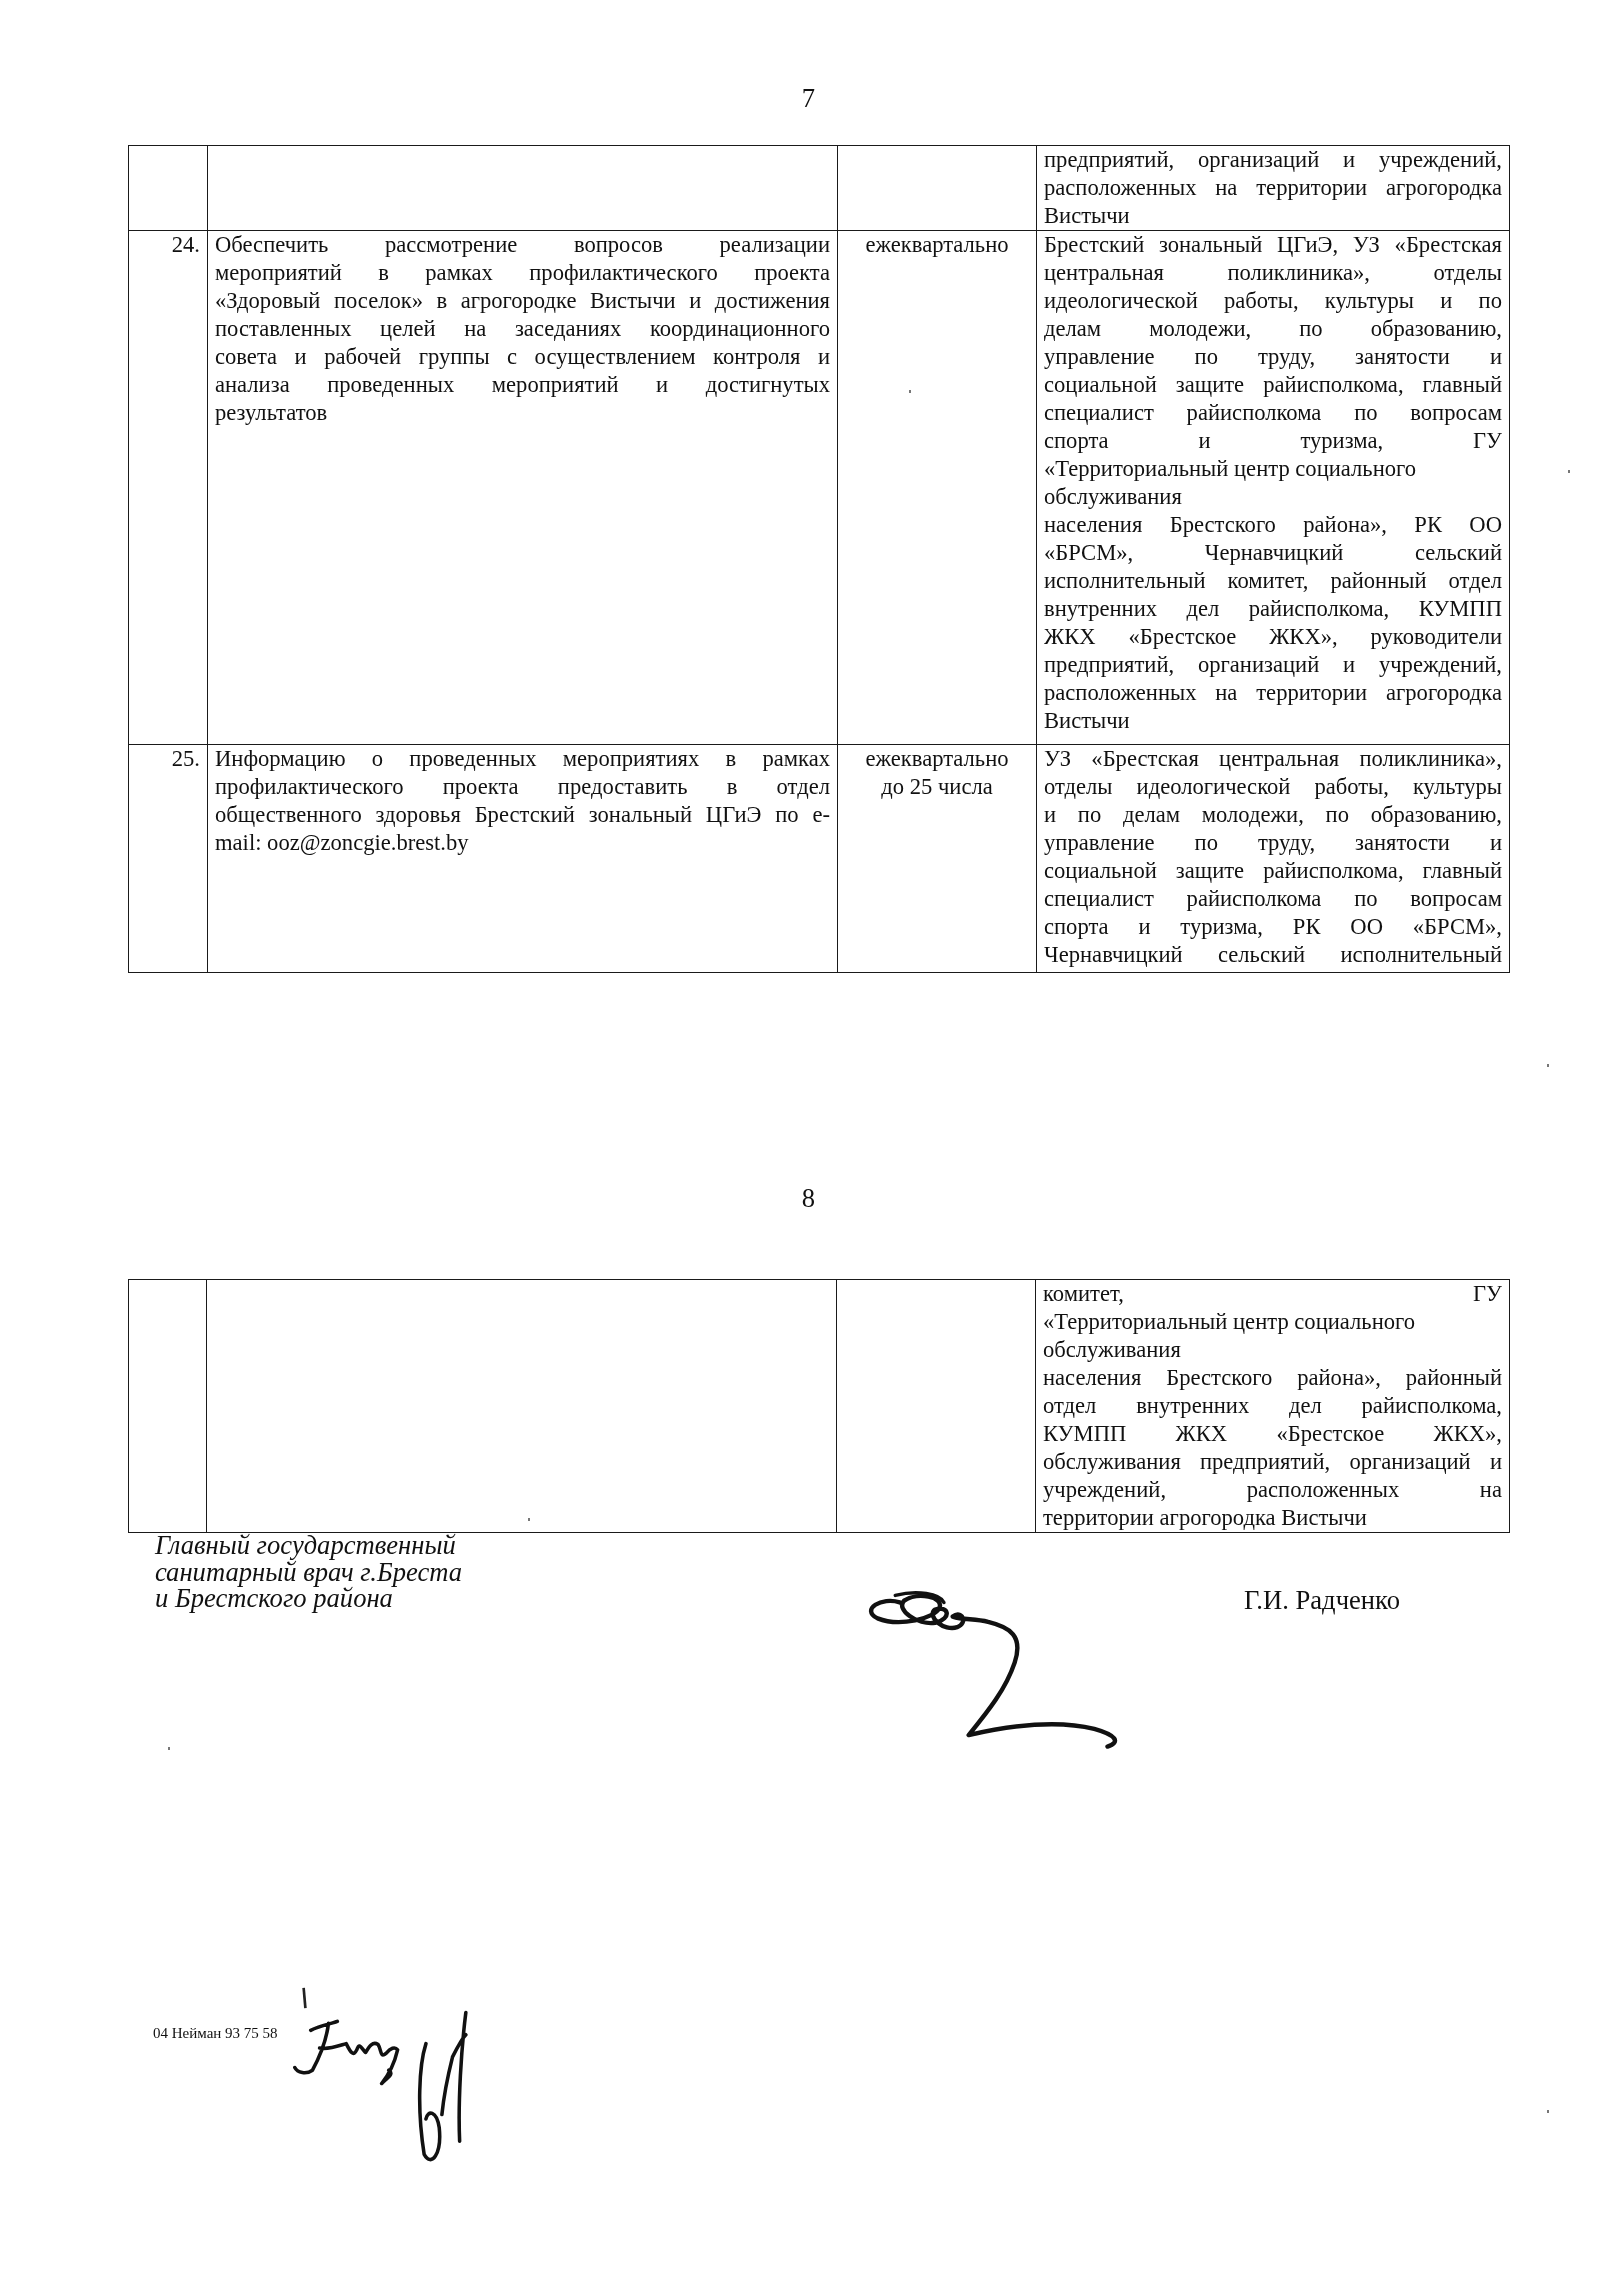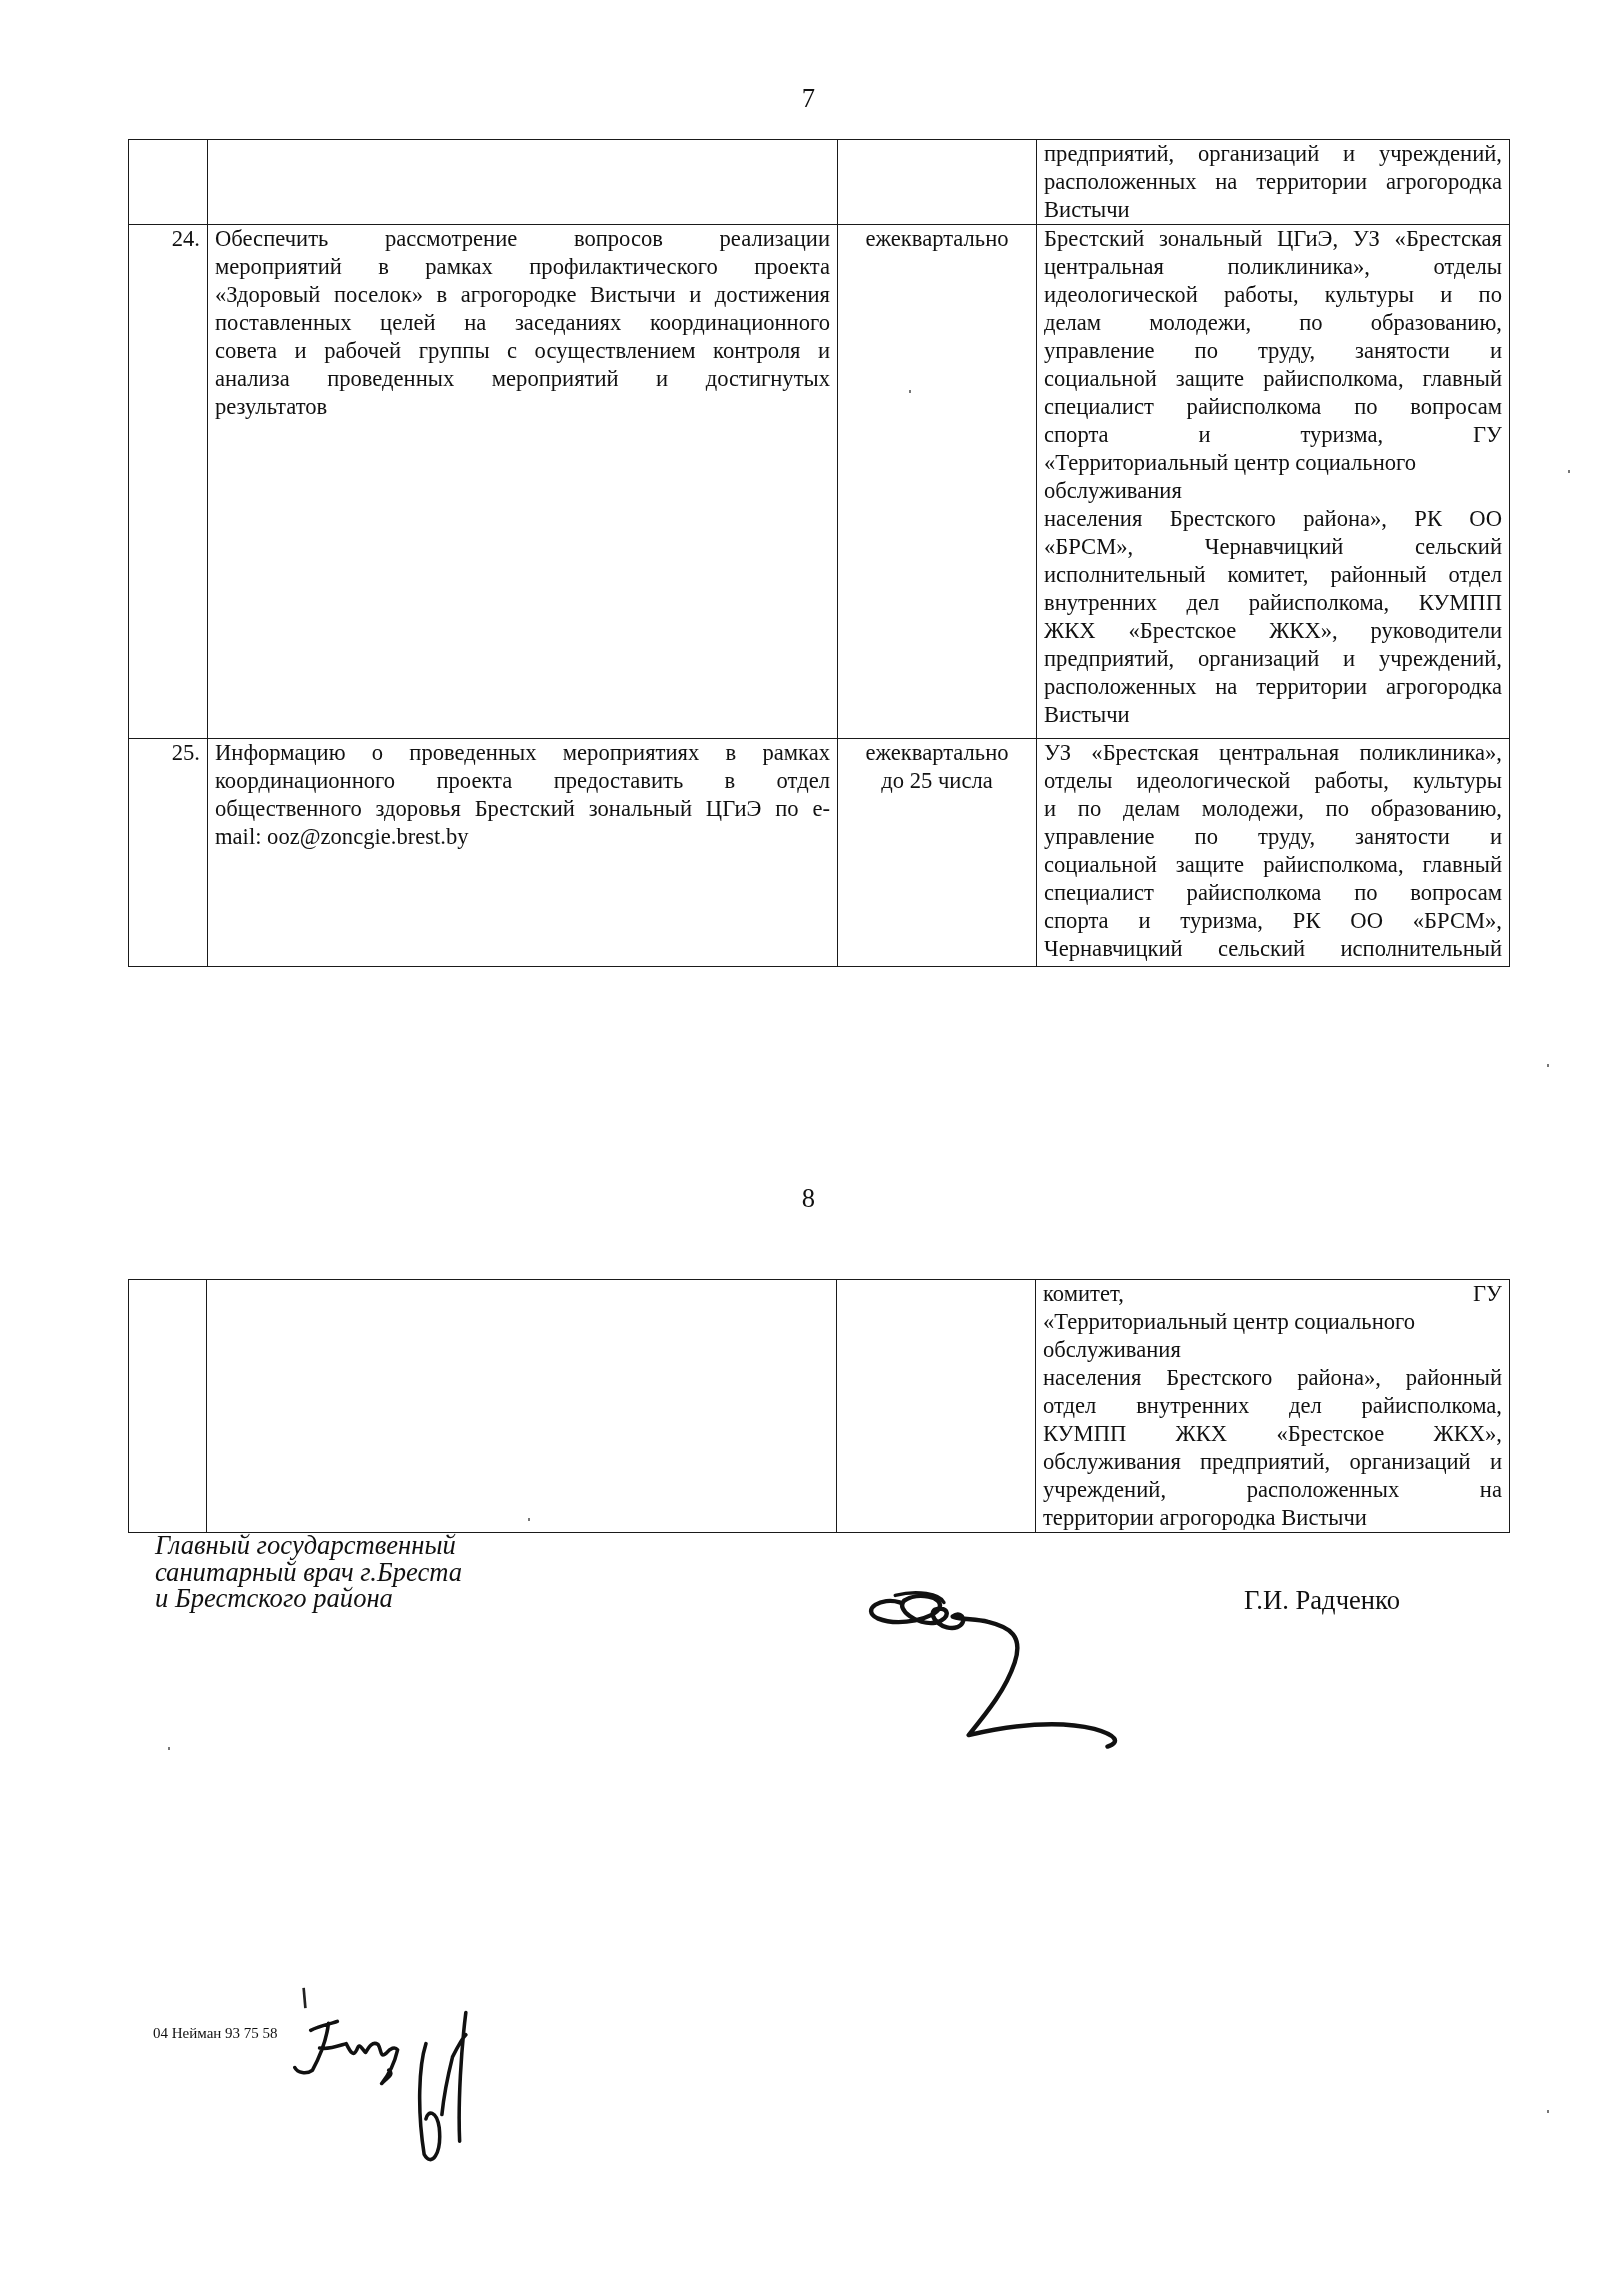--- a/index.html
+++ b/index.html
@@ -39,21 +39,21 @@
     font-size: 15px; font-weight: normal; line-height: 15px;
   }
   .initials { position: absolute; left: 284px; top: 1986px; }
   .speck { position: absolute; width: 1.8px; height: 2.7px; background: #777; }
 </style>
 </head>
 <body>
 
 <div class="page-num" style="top:85px;">7</div>
 
-<table class="plan" id="table-p7" style="top:139px;">
+<table class="plan" id="table-p7" style="top:145px;">
   <colgroup>
     <col style="width:79px">
       <col style="width:630px">
       <col style="width:199px">
       <col style="width:473px">
   </colgroup>
   <tbody>
       <tr style="height: 84px;">
         <td class="num"></td>
         <td class="just"></td>
@@ -96,21 +96,21 @@
           <span class="jline">ЖКХ «Брестское ЖКХ», руководители</span>
           <span class="jline">предприятий, организаций и учреждений,</span>
           <span class="jline">расположенных на территории агрогородка</span>
           <span class="line">Вистычи</span>
         </td>
       </tr>
       <tr style="height: 228px;">
         <td class="num">25.</td>
         <td class="just">
           <span class="jline">Информацию о проведенных мероприятиях в рамках</span>
-          <span class="jline">координационного проекта предоставить в отдел</span>
+          <span class="jline">профилактического проекта предоставить в отдел</span>
           <span class="jline">общественного здоровья Брестский зональный ЦГиЭ по е-</span>
           <span class="line">mail: ooz@zoncgie.brest.by</span>
         </td>
         <td class="center">
           <span class="line">ежеквартально</span>
           <span class="line">до 25 числа</span>
         </td>
         <td class="just">
           <span class="jline">УЗ «Брестская центральная поликлиника»,</span>
           <span class="jline">отделы идеологической работы, культуры</span>

